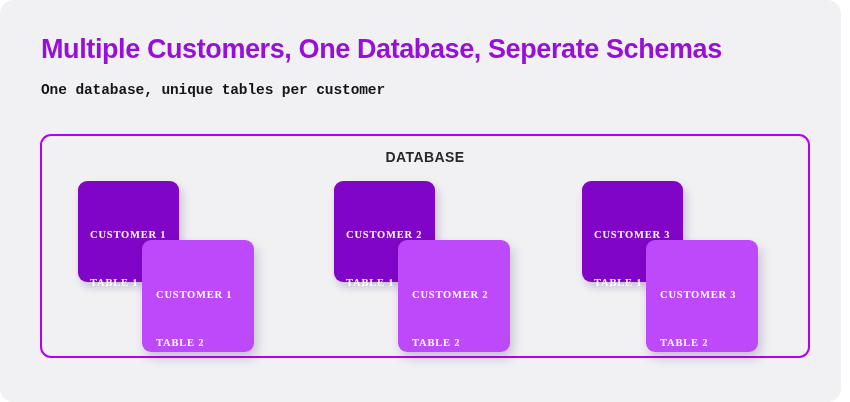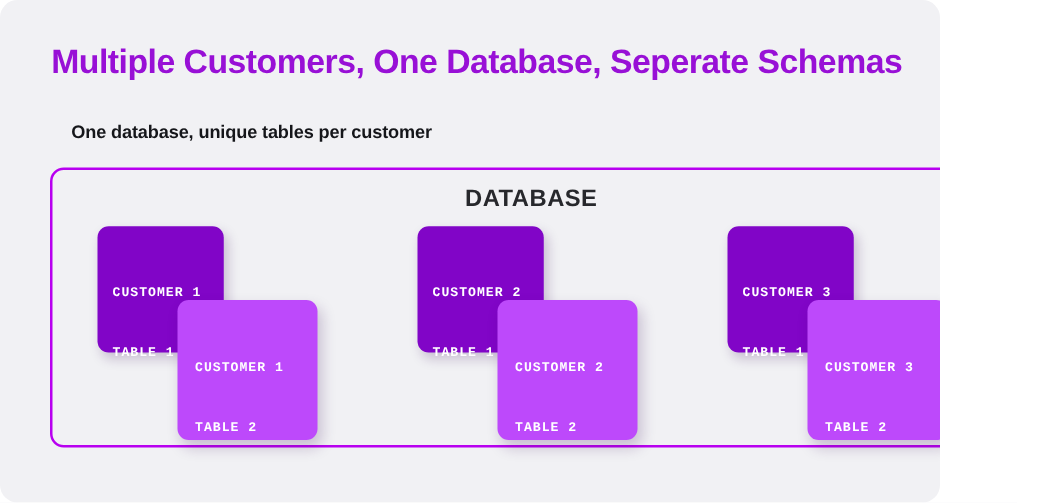--- a/index.html
+++ b/index.html
@@ -9,21 +9,21 @@
   }
   body {
     width: 850px;
     height: 402px;
     overflow: hidden;
     font-family: "Liberation Sans", sans-serif;
   }
 
   #canvas {
     position: relative;
-    width: 752px;
+    width: 841px;
     height: 402px;
     background: #f1f1f4;
     border-radius: 14px;
     box-sizing: border-box;
     overflow: hidden;
   }
 
   
   #page-title {
     position: absolute;
@@ -34,26 +34,27 @@
     font-weight: bold;
     letter-spacing: -0.4px;
     color: #9810d6;
     white-space: nowrap;
   }
 
   #page-subtitle {
     position: absolute;
     left: 41px;
     top: 82px;
-    margin: 16px;
+    margin: 0;
     font-size: 14.5px;
     font-weight: bold;
     letter-spacing: -0.1px;
     color: #15161a;
     white-space: nowrap;
+    font-family: Liberation Mono, monospace;
   }
 
   
   #database-container {
     position: absolute;
     left: 40px;
     top: 134px;
     width: 770px;
     height: 224px;
     box-sizing: border-box;
@@ -61,21 +62,21 @@
     border-radius: 11px;
     background: transparent;
   }
 
   #database-label {
     position: absolute;
     left: 0;
     right: 0;
     top: 13px;
     text-align: center;
-    font-size: 19px;
+    font-size: 14px;
     font-weight: bold;
     letter-spacing: 0.4px;
     color: #27282c;
   }
 
   
   .customer-group {
     position: absolute;
     top: 45px;
     width: 180px;
@@ -83,21 +84,21 @@
   }
   .customer-group.g0 { left: 36px; }
   .customer-group.g1 { left: 292px; }
   .customer-group.g2 { left: 540px; }
 
   .table-card {
     position: absolute;
     box-sizing: border-box;
     border-radius: 9px;
     color: #ffffff;
-    font-family: Liberation Mono, monospace;
+    font-family: Liberation Serif, serif;
     font-size: 10.5px;
     font-weight: bold;
     letter-spacing: 0.8px;
     line-height: 1.55;
     padding: 13px 0 0 12px;
     white-space: pre;
   }
 
   .table-card.primary {
     left: 0;

